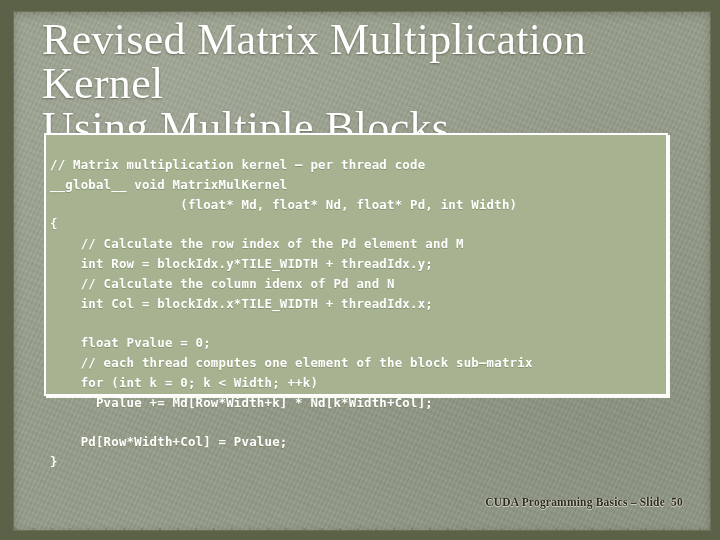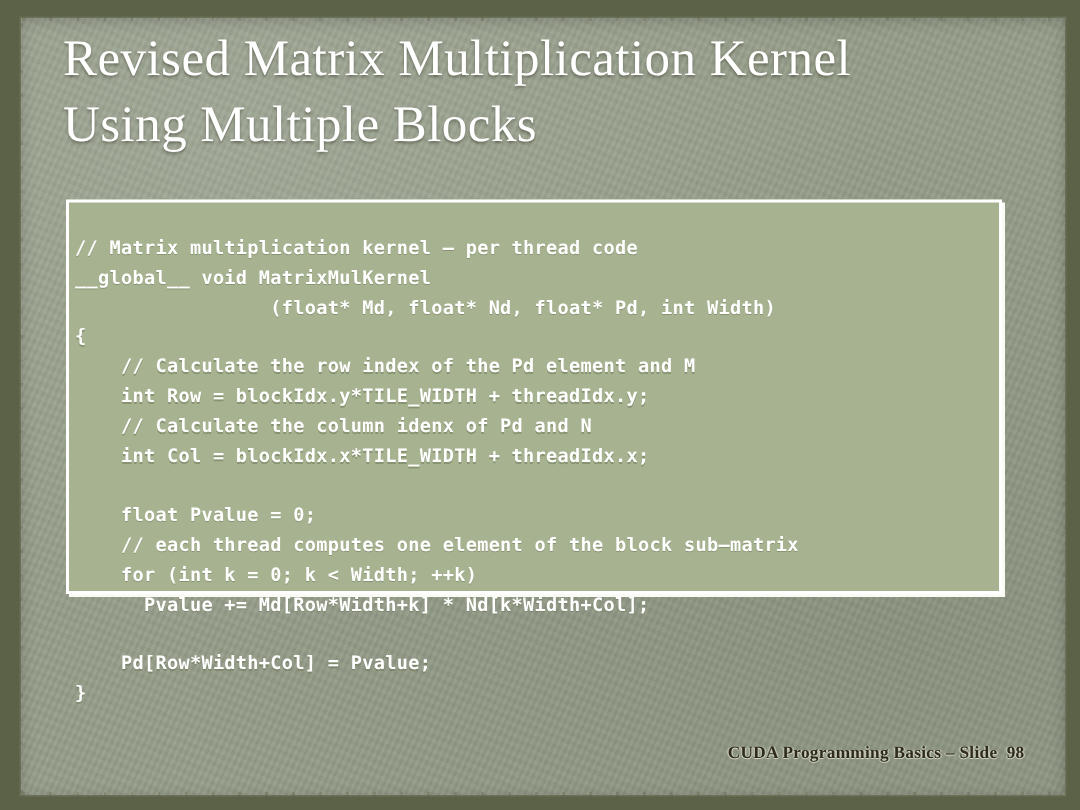--- a/index.html
+++ b/index.html
@@ -80,21 +80,21 @@
   }
 
   
   .title {
     position: absolute;
     left: 42px;
     top: 18px;
     width: 640px;
     color: #ffffff;
     font-family: "Liberation Serif", serif;
-    font-size: 34px;
+    font-size: 44px;
     line-height: 44px;
     font-weight: normal;
     letter-spacing: 0.3px;
     text-shadow: 0 1px 2px rgba(60,66,48,0.55);
     margin: 0;
     white-space: pre-line;
   }
 
   
   .code-panel {
@@ -162,16 +162,16 @@
 
     float Pvalue = 0;
     // each thread computes one element of the block sub–matrix
     for (int k = 0; k &lt; Width; ++k)
       Pvalue += Md[Row*Width+k] * Nd[k*Width+Col];
 
     Pd[Row*Width+Col] = Pvalue;
 }</pre>
     </div>
 
-    <div class="footer">CUDA Programming Basics – Slide  98</div>
+    <div class="footer">CUDA Programming Basics – Slide  50</div>
 
   </div>
 </div>
 
 </body></html>

